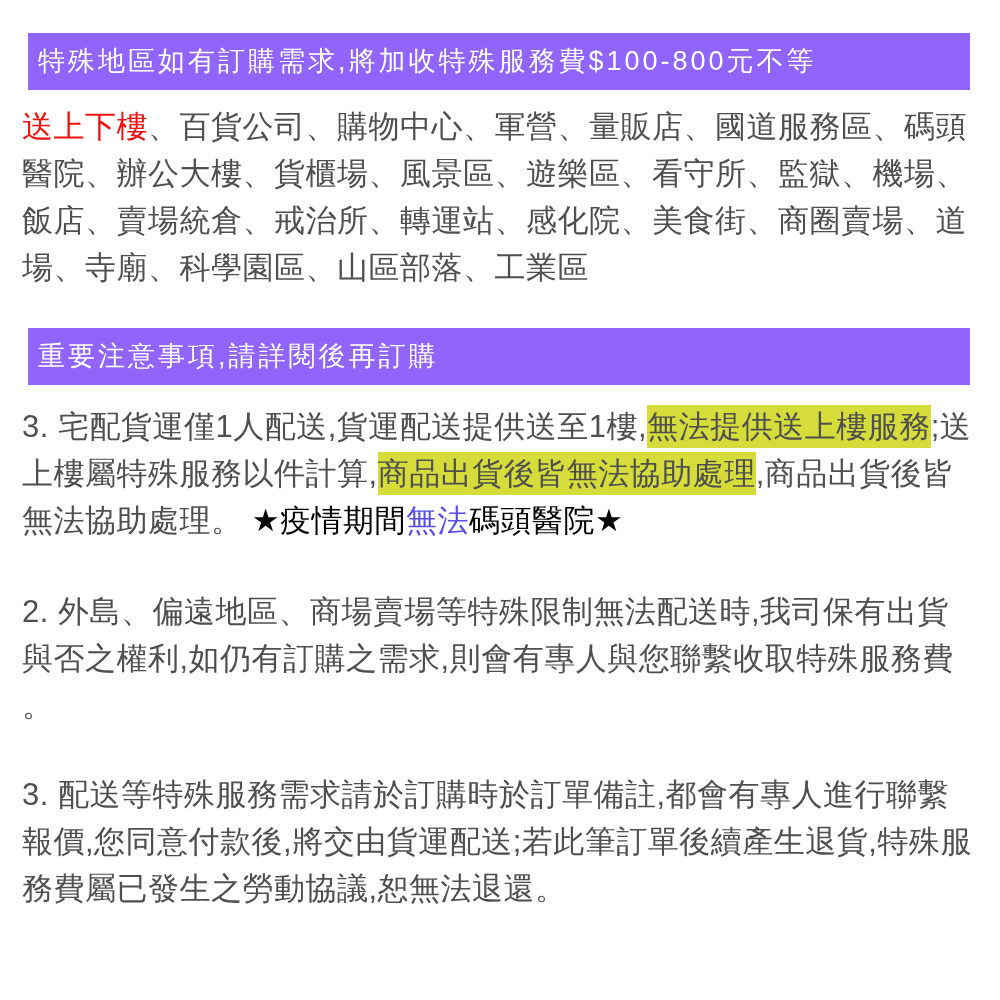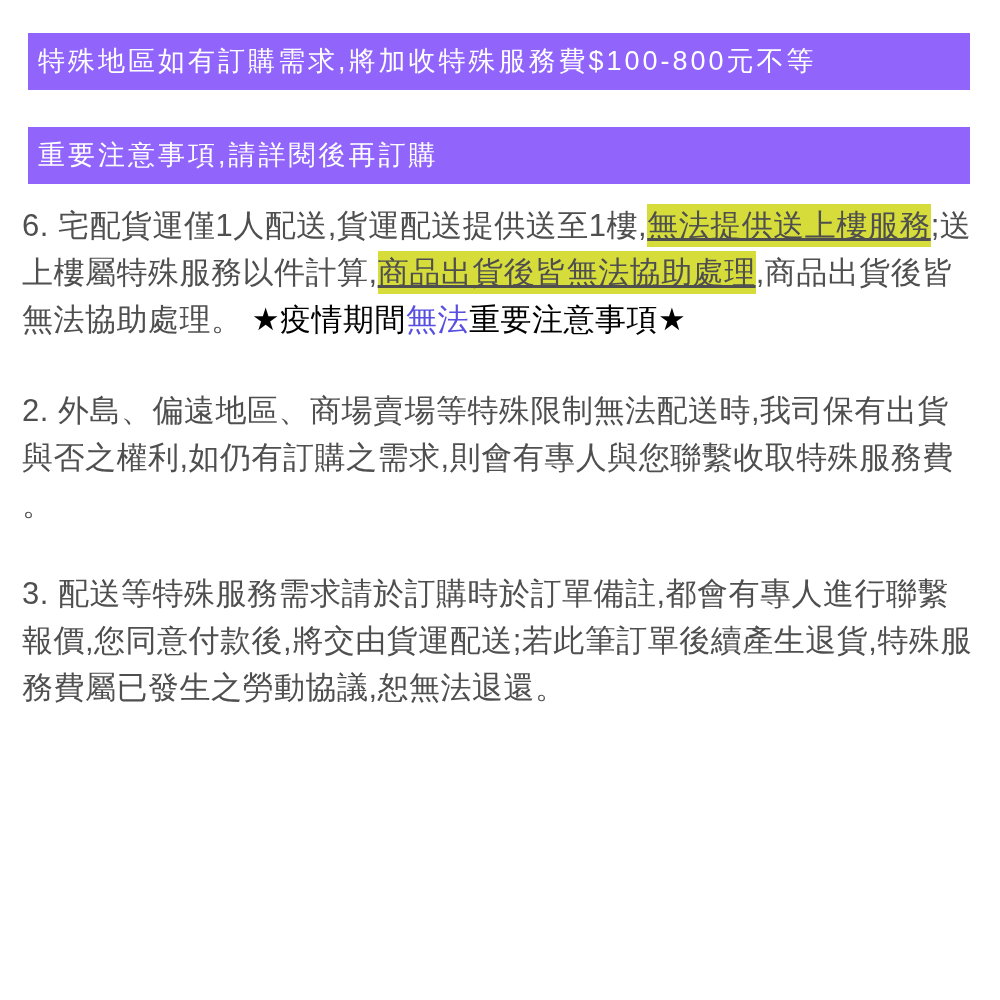--- a/index.html
+++ b/index.html
@@ -44,38 +44,40 @@
   .locations-para { margin-top: 13px; }
   .note-1 { margin-top: 18px; }
   .note-2 { margin-top: 44px; }
   .note-3 { margin-top: 42px; }
   .red-bright { color: #EE1111; }
   .red-light  { color: #000000; }
   .blue-violet { color: #584FE0; margin-top: 13px; }
   .hl {
     background: #D6DD3B;
     padding: 4px 0;
-    text-decoration: underline;
   }
 </style>
 </head>
 <body>
 
 <div class="page">
 
   <div class="banner banner-1">
     <span>特殊地區如有訂購需求,將加收特殊服務費$100-800元不等</span>
   </div>
 
+  <p class="para locations-para">
+    <span class="red-bright">送上下樓</span><span>、百貨公司、購物中心、軍營、量販店、國道服務區、碼頭醫院、辦公大樓、貨櫃場、風景區、遊樂區、看守所、監獄、機場、飯店、賣場統倉、戒治所、轉運站、感化院、美食街、商圈賣場、道場、寺廟、科學園區、山區部落、工業區</span>
+  </p>
 
   <div class="banner banner-2">
     <span>重要注意事項,請詳閱後再訂購</span>
   </div>
 
   <p class="para note-1">
-    <span>6. 宅配貨運僅1人配送,貨運配送提供送至1樓,</span><span class="hl">無法提供送上樓服務</span><span>;送上樓屬特殊服務以件計算,</span><span class="hl">商品出貨後皆無法協助處理</span><span>,商品出貨後皆無法協助處理。 </span><span class="red-light">★疫情期間</span><span class="blue-violet">無法</span><span class="red-light">重要注意事項★</span>
+    <span>3. 宅配貨運僅1人配送,貨運配送提供送至1樓,</span><span class="hl">無法提供送上樓服務</span><span>;送上樓屬特殊服務以件計算,</span><span class="hl">商品出貨後皆無法協助處理</span><span>,商品出貨後皆無法協助處理。 </span><span class="red-light">★疫情期間</span><span class="blue-violet">無法</span><span class="red-light">碼頭醫院★</span>
   </p>
 
   <p class="para note-2">2. 外島、偏遠地區、商場賣場等特殊限制無法配送時,我司保有出貨與否之權利,如仍有訂購之需求,則會有專人與您聯繫收取特殊服務費。</p>
 
   <p class="para note-3">3. 配送等特殊服務需求請於訂購時於訂單備註,都會有專人進行聯繫報價,您同意付款後,將交由貨運配送;若此筆訂單後續產生退貨,特殊服務費屬已發生之勞動協議,恕無法退還。</p>
 
 </div>
 
 </body></html>

